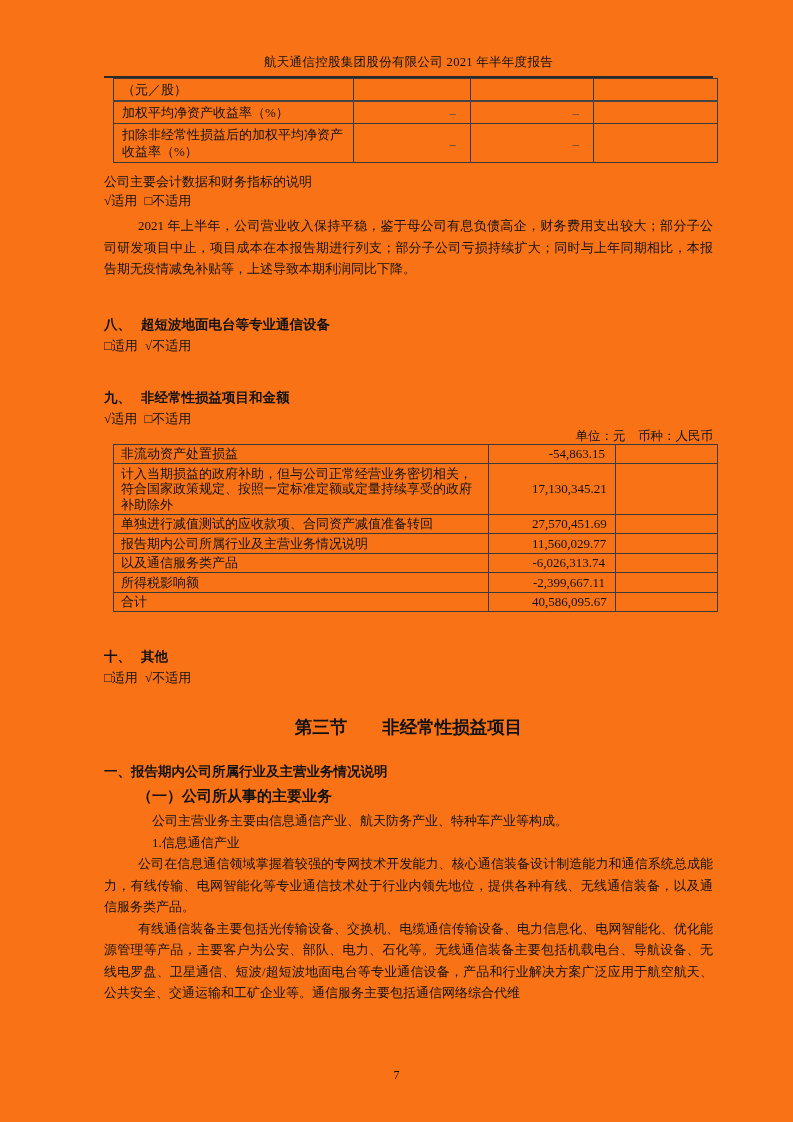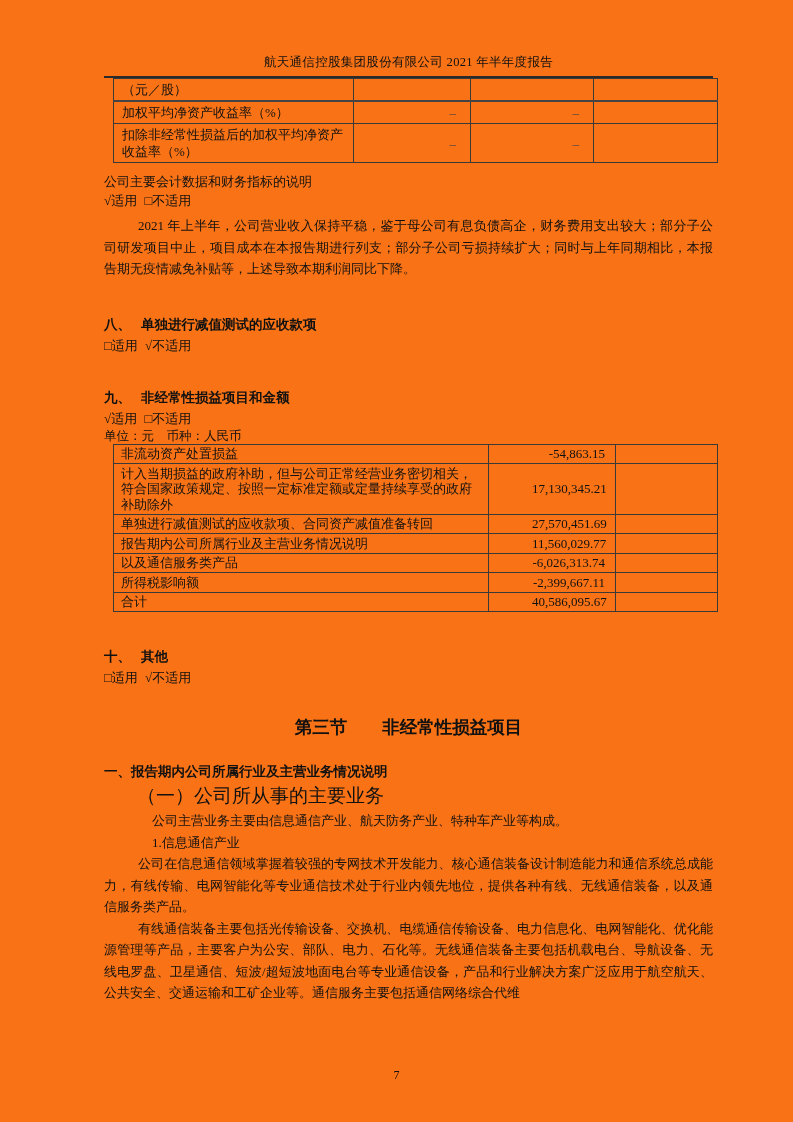--- a/index.html
+++ b/index.html
@@ -23,24 +23,24 @@
   .t1 td.num{text-align:right;padding-right:14px;color:#444;}
   .t2 td,.t2 th{line-height:15.5px;padding:1.5px 7px;}
   .t2 th{text-align:center;}
   .t2 td.amount{text-align:right;padding-right:10px;padding-left:43px;}
   .note-title{margin-top:11px;line-height:15px;}
   .applicable{margin-top:4px;line-height:15px;word-spacing:4px;}
   .para{margin:0;text-align:justify;line-height:21.5px;text-indent:34px;}
   .para.first{margin-top:7px;}
   .sec-h{margin-top:36px;font-family:"Liberation Sans","DejaVu Sans",sans-serif;font-weight:bold;font-size:13.5px;line-height:18px;}
   .sec-h .sec-no{margin-right:10px;}
-  .unit-line{margin-top:3px;text-align:left;font-size:12.5px;line-height:15px;}
+  .unit-line{margin-top:3px;text-align:right;font-size:12.5px;line-height:15px;}
   .chapter-title{margin-top:30px;text-align:center;font-family:"Liberation Sans","DejaVu Sans",sans-serif;font-weight:bold;font-size:17.5px;line-height:24px;}
   .h-l1{margin-top:24px;font-family:"Liberation Sans","DejaVu Sans",sans-serif;font-weight:bold;font-size:13.5px;line-height:18px;}
-  .h-l2{margin-top:6px;margin-left:33px;font-family:"Liberation Sans","DejaVu Sans",sans-serif;font-weight:normal;font-size:19px;line-height:18px;}
+  .h-l2{margin-top:6px;margin-left:33px;font-family:"Liberation Sans","DejaVu Sans",sans-serif;font-weight:bold;font-size:15px;line-height:18px;}
   .p-deep{margin:0;line-height:21.5px;text-indent:48px;text-align:justify;}
   .p-deep.gap{margin-top:5px;}
   .page-number{position:absolute;top:1068px;left:0;width:100%;text-align:center;font-size:12px;line-height:14px;}
 </style>
 </head>
 <body>
 
 <div id="doc">
   <div class="content">
 
@@ -73,21 +73,21 @@
         <td class="num">–</td>
         <td></td>
       </tr>
     </tbody>
       </table>
 
     <div class="note-title">公司主要会计数据和财务指标的说明</div>
     <div class="applicable">√适用 □不适用</div>
     <p class="para first">2021 年上半年，公司营业收入保持平稳，鉴于母公司有息负债高企，财务费用支出较大；部分子公司研发项目中止，项目成本在本报告期进行列支；部分子公司亏损持续扩大；同时与上年同期相比，本报告期无疫情减免补贴等，上述导致本期利润同比下降。</p>
 
-    <div class="sec-h"><span class="sec-no">八、</span><span>单独进行减值测试的应收款项</span></div>
+    <div class="sec-h"><span class="sec-no">八、</span><span>超短波地面电台等专业通信设备</span></div>
     <div class="applicable">□适用 √不适用</div>
 
     <div class="sec-h"><span class="sec-no">九、</span><span>非经常性损益项目和金额</span></div>
     <div class="applicable">√适用 □不适用</div>
     <div class="unit-line">单位：元　币种：人民币</div>
 
     <table class="t2">
       <colgroup>
           <col style="width:375px">
           <col style="width:127px">

